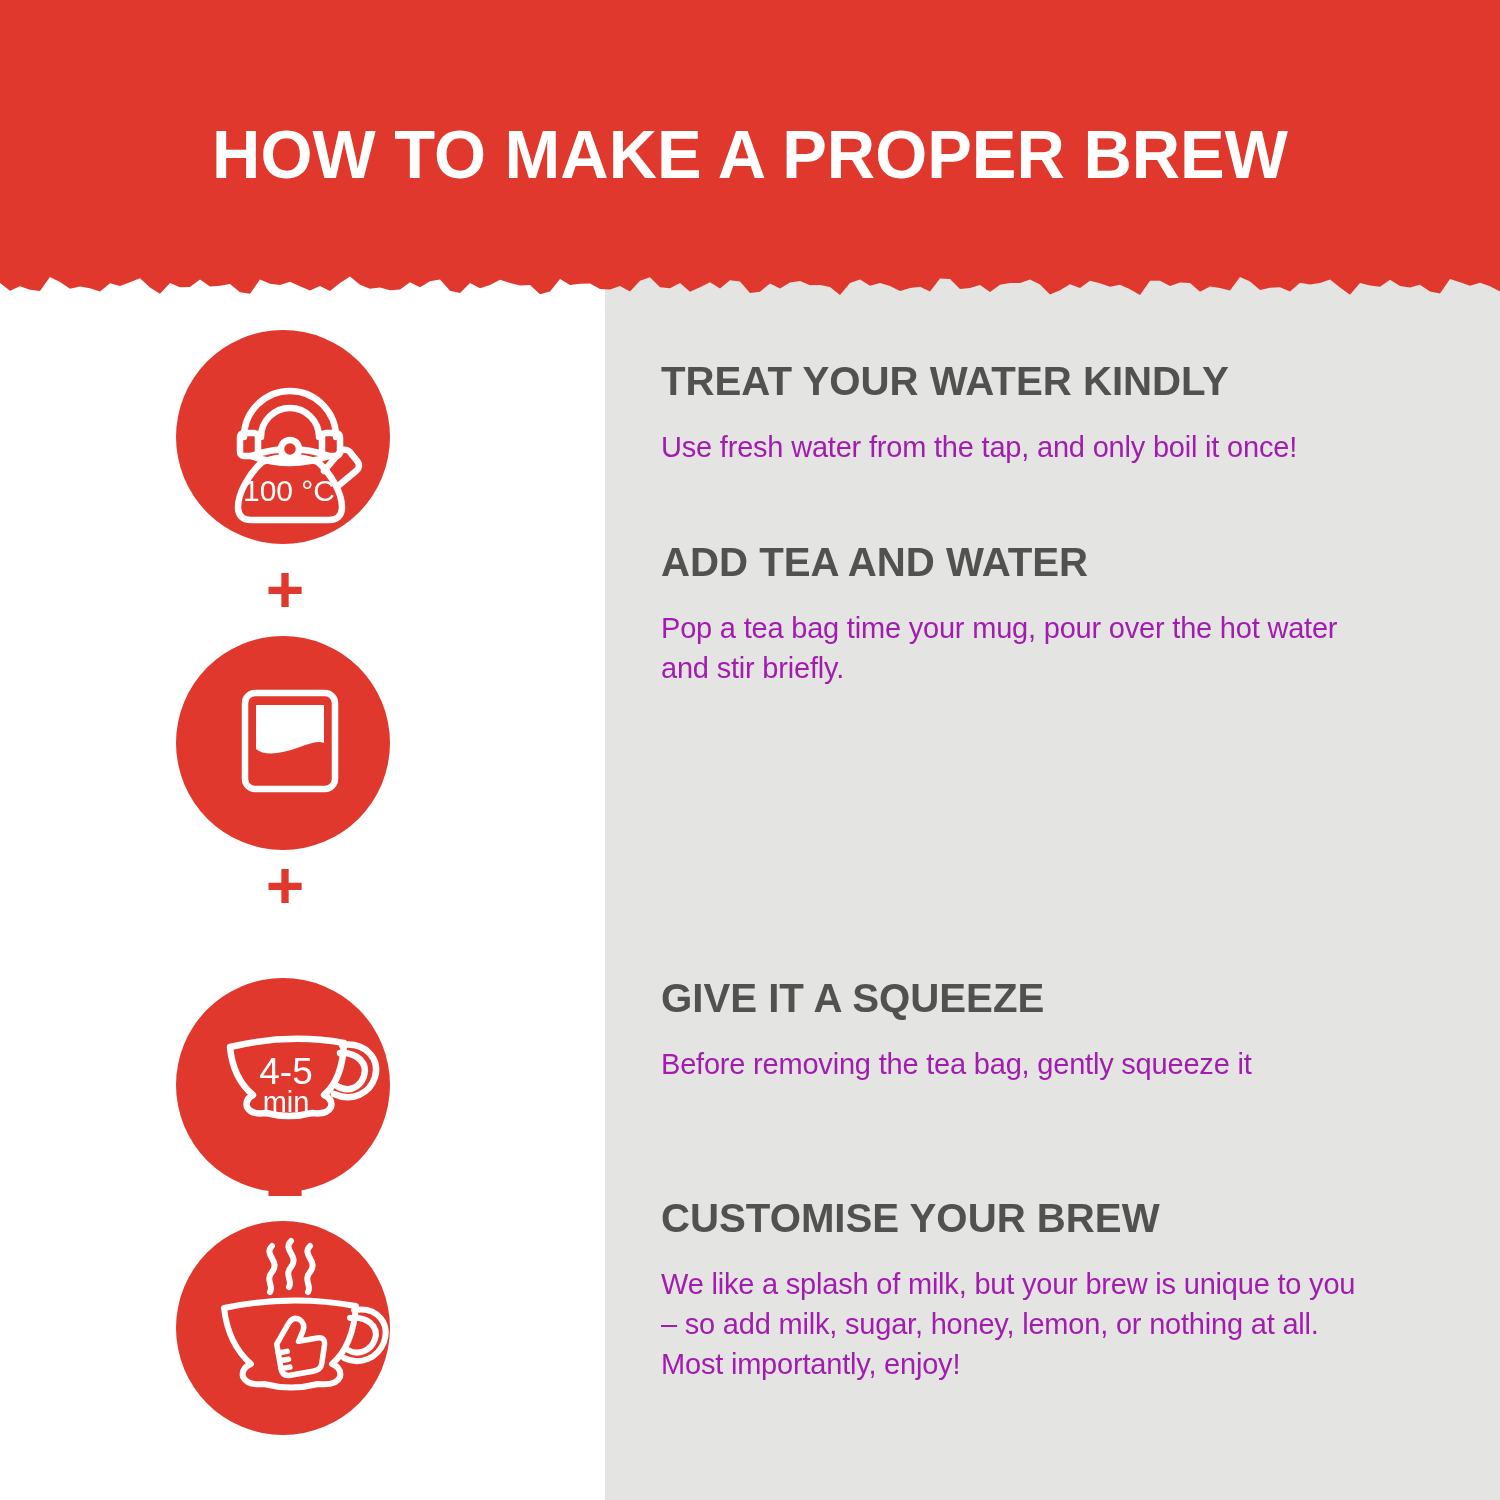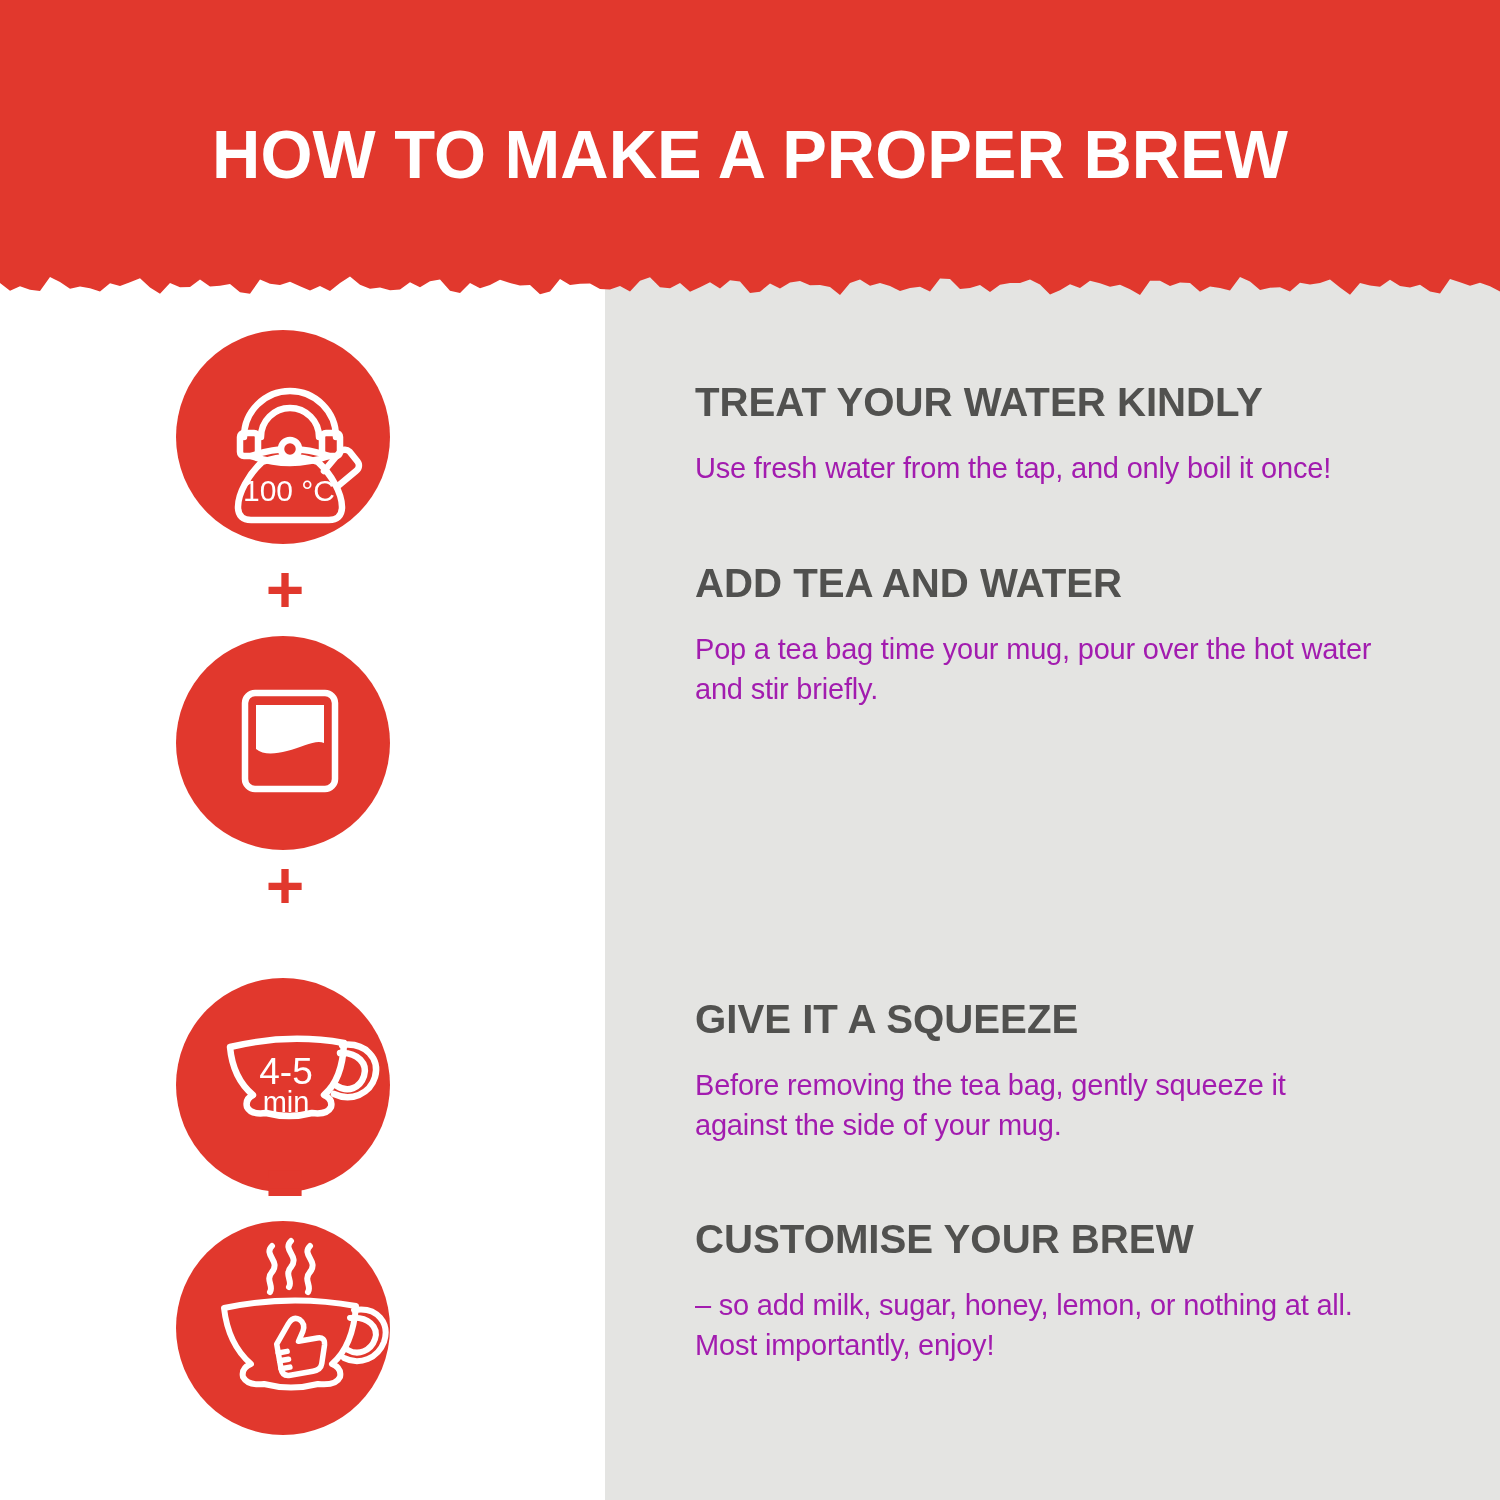--- a/index.html
+++ b/index.html
@@ -41,21 +41,21 @@
   .step-circle svg{display:block;}
   .c1{top:330px;} .c2{top:636px;} .c3{top:978px;} .c4{top:1221px;}
 
   .operator{
     position:absolute;left:205px;width:160px;text-align:center;
     color:#e1382d;font-weight:bold;font-size:66px;line-height:66px;
   }
   .op1{top:556px;} .op2{top:852px;} .op3{top:1150px;}
 
   
-  .section{position:absolute;left:695px;width:745px;margin-top:21px;}
+  .section{position:absolute;left:661px;width:745px;}
   .s1{top:358px;} .s2{top:539px;} .s3{top:755px;} .s4{top:975px;} .s5{top:1195px;}
   .section h2{
     margin:0 0 22px 0;
     font-size:41px;line-height:47px;font-weight:bold;
     color:#51514f;letter-spacing:0px;
     transform-origin:left center;transform:scaleX(0.98);
   }
   .body-line{
     font-size:29px;line-height:40px;
     color:#a21caf;letter-spacing:-0.2px;
@@ -146,22 +146,22 @@
   <div class="section s2">
     <h2>ADD TEA AND WATER</h2>
     <div class="body-line">Pop a tea bag time your mug, pour over the hot water</div>
     <div class="body-line">and stir briefly.</div>
   </div>
 
 
   <div class="section s4">
     <h2>GIVE IT A SQUEEZE</h2>
     <div class="body-line">Before removing the tea bag, gently squeeze it</div>
-    <div class="body-line">against the side of your mug.</div>
   </div>
 
   <div class="section s5">
     <h2>CUSTOMISE YOUR BREW</h2>
+    <div class="body-line">We like a splash of milk, but your brew is unique to you</div>
     <div class="body-line">– so add milk, sugar, honey, lemon, or nothing at all.</div>
     <div class="body-line">Most importantly, enjoy!</div>
   </div>
 
 </div>
 
 </body></html>

